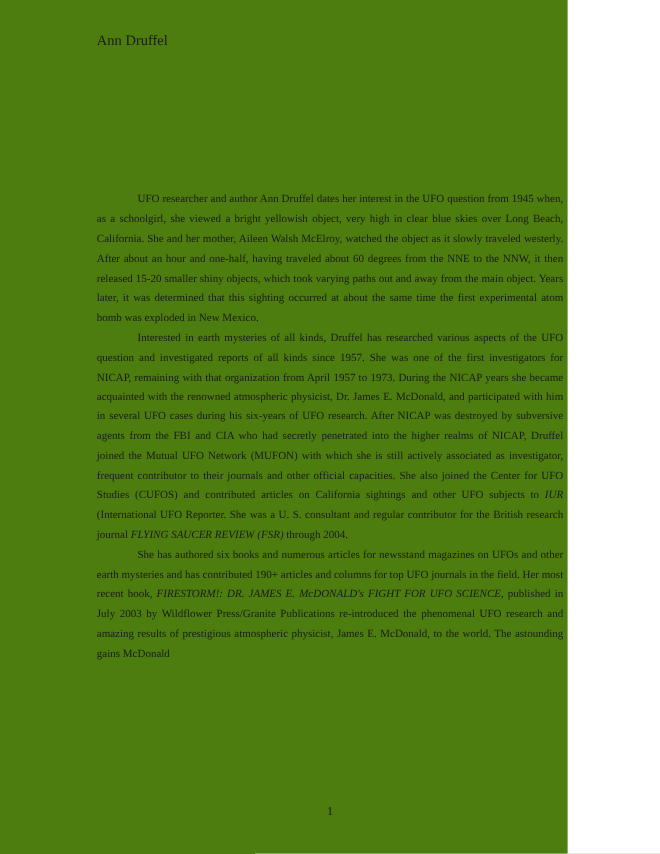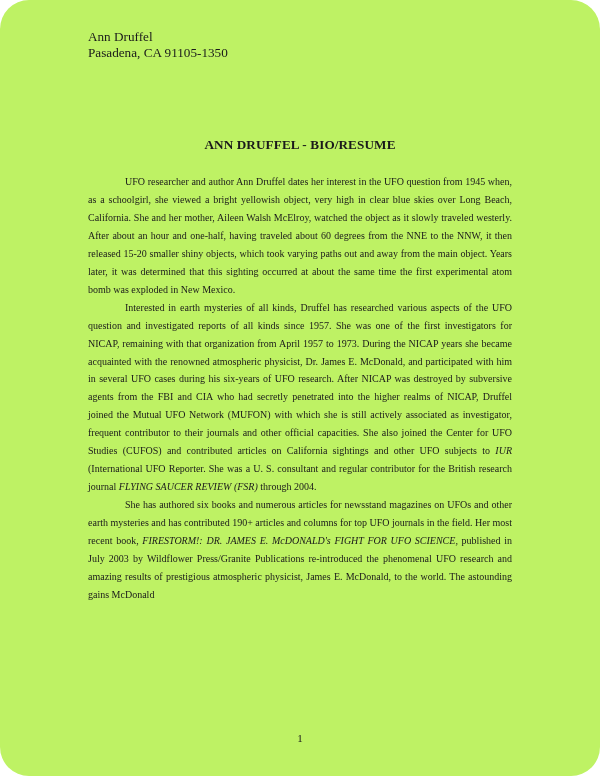--- a/index.html
+++ b/index.html
@@ -1,21 +1,21 @@
 <!DOCTYPE html>
 <html><head>
 <meta charset="utf-8">
 <style>
   html, body { margin: 0; padding: 0; background: #ffffff; }
   body {
     width: 600px; height: 776px; position: relative; overflow: hidden;
     font-family: "Liberation Serif", "DejaVu Serif", serif;
     color: #1a1a1a;
   }
-  .page { position: absolute; left: 0; top: 0; width: 600px; height: 776px; background: #bef264; border-radius: 29px; }
+  .page { position: absolute; left: 0; top: 0; width: 516px; height: 776px; background: #4d7c0f; }
   .address {
     position: absolute; left: 88px; top: 29px;
     font-size: 13.2px; line-height: 15.6px;
   }
   .address div { white-space: nowrap; }
   .title {
     position: absolute; left: 0; top: 137px; width: 600px;
     text-align: center; font-weight: bold; font-size: 13.2px;
     letter-spacing: 0.1px;
   }
@@ -30,24 +30,22 @@
     text-align: center; font-size: 11px;
   }
   i { font-style: italic; }
 </style>
 </head>
 <body>
 
 <div class="page">
   <div class="address">
     <div>Ann Druffel</div>
-    <div>Pasadena, CA 91105-1350</div>
   </div>
 
-  <div class="title">ANN DRUFFEL - BIO/RESUME</div>
 
   <div class="body">
     <p>UFO researcher and author Ann Druffel dates her interest in the UFO question from 1945 when, as a schoolgirl, she viewed a bright yellowish object, very high in clear blue skies over Long Beach, California.  She and her mother, Aileen Walsh McElroy, watched the object as it slowly traveled westerly.  After about an hour and one-half, having traveled about 60 degrees from the NNE to the NNW, it then released 15-20 smaller shiny objects, which took varying paths out and away from the main object.  Years later, it was determined that this sighting occurred at about the same time the first experimental atom bomb was exploded in New Mexico.</p>
     <p><span>Interested in earth mysteries of all kinds, Druffel has researched various aspects of the UFO question and investigated reports of all kinds since 1957.  She was one of the first investigators for NICAP, remaining with that organization from April 1957 to 1973.  During the NICAP years she became acquainted with the renowned atmospheric physicist, Dr. James E. McDonald, and participated with him in several UFO cases during his six-years of UFO research.  After NICAP was destroyed by subversive agents from the FBI and CIA who had secretly penetrated into the higher realms of NICAP, Druffel joined the Mutual UFO Network (MUFON) with which she is still actively associated as investigator, frequent contributor to their journals and other official capacities. She also joined the Center for UFO Studies (CUFOS) and contributed articles on California sightings and other UFO subjects to </span><i>IUR</i><span> (International UFO Reporter. She was a U. S. consultant and regular contributor for the British research journal </span><i>FLYING SAUCER REVIEW (FSR)</i><span> through 2004.</span></p>
     <p><span>She has authored six books and numerous articles for newsstand magazines on UFOs and other earth mysteries and has contributed 190+ articles and columns for top UFO journals in the field.  Her most recent book, </span><i>FIRESTORM!:  DR. JAMES E. McDONALD's FIGHT FOR UFO SCIENCE,</i><span> published in July 2003 by Wildflower Press/Granite Publications re-introduced the phenomenal UFO research and amazing results of prestigious atmospheric physicist, James  E. McDonald, to the world.  The astounding gains McDonald</span></p>
   </div>
 
   <div class="page-num">1</div>
 </div>
 

